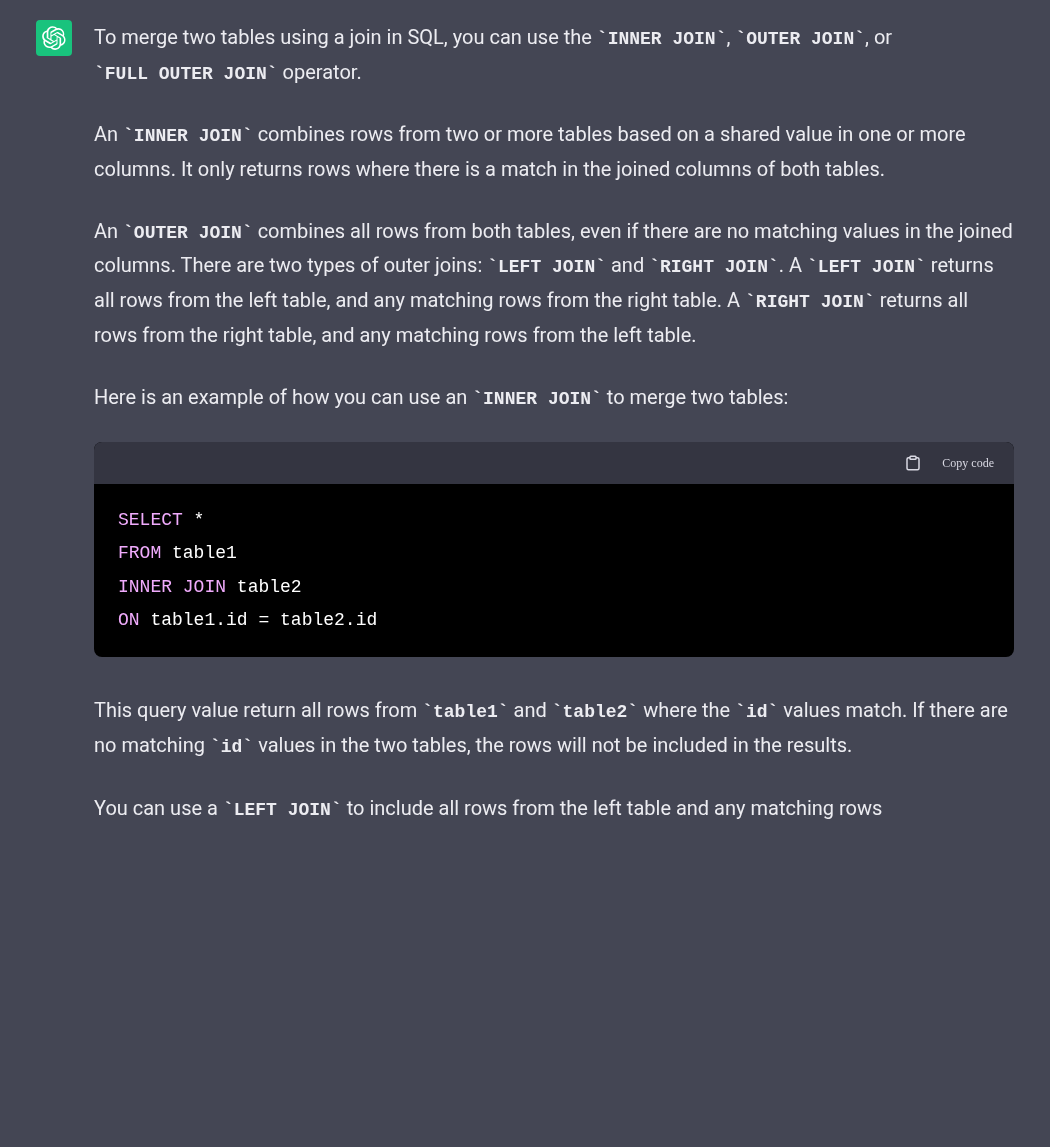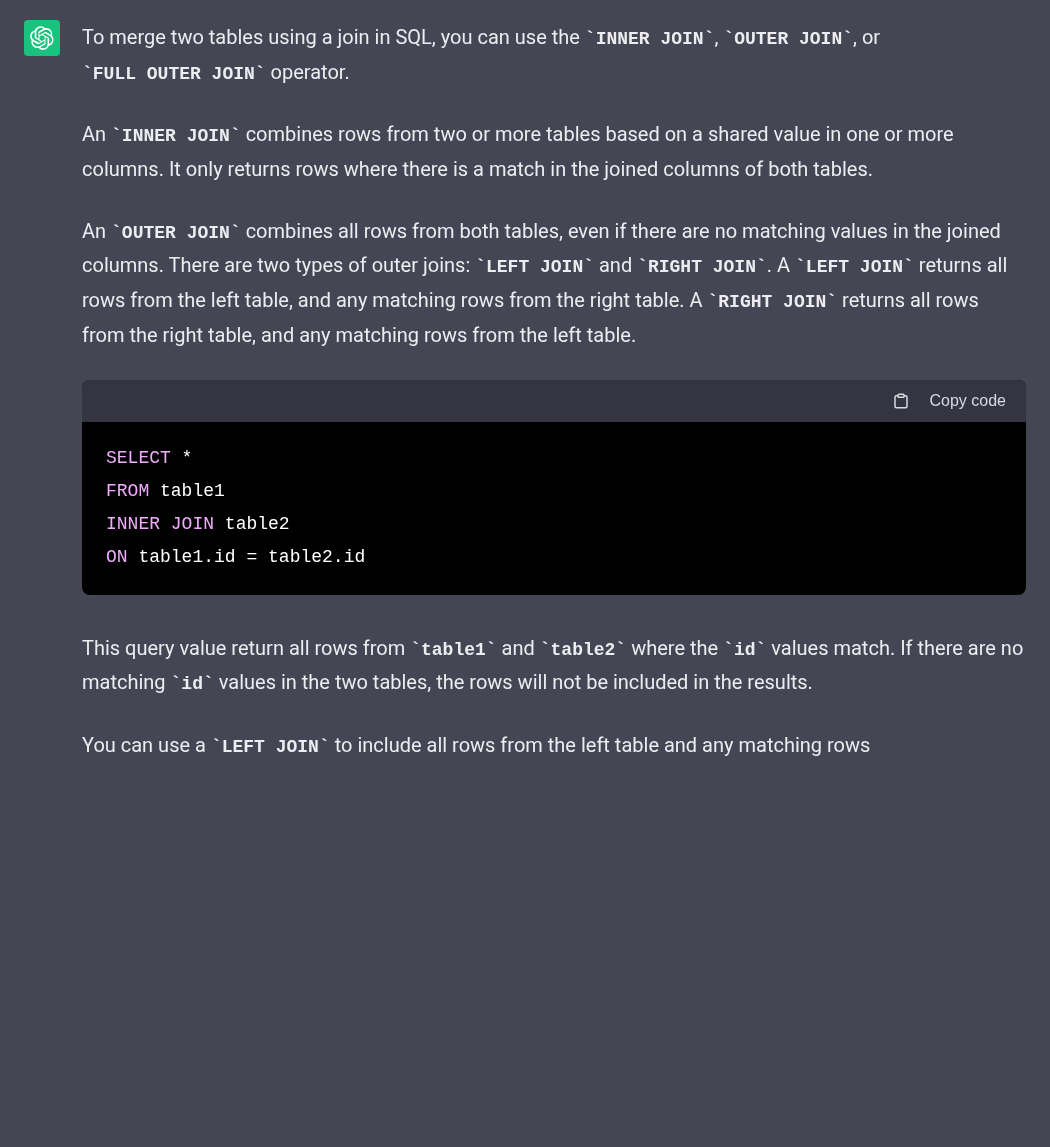--- a/index.html
+++ b/index.html
@@ -10,21 +10,21 @@
     body {
       background-color: #444654;
       font-family: -apple-system, BlinkMacSystemFont, "Segoe UI", Roboto, Helvetica, Arial, sans-serif;
       color: #d1d5db;
       width: 1050px;
       height: 1147px;
       overflow: hidden;
     }
     .message-container {
       display: flex;
-      padding: 20px 24px;
+      padding: 20px 36px;
       gap: 22px;
     }
     .avatar {
       width: 36px;
       height: 36px;
       background-color: #19c37d;
       border-radius: 4px;
       flex-shrink: 0;
       display: flex;
       align-items: center;
@@ -67,25 +67,25 @@
       padding: 12px 20px;
       display: flex;
       justify-content: flex-end;
       align-items: center;
     }
     .copy-button {
       display: flex;
       align-items: center;
       gap: 20px;
       color: #d9d9e3;
-      font-size: 16px;
+      font-size: 12px;
       cursor: pointer;
       background: none;
       border: none;
-      font-family: Liberation Sans, sans-serif;
+      font-family: Liberation Serif, serif;
     }
     .copy-icon {
       width: 18px;
       height: 18px;
     }
     .code-content {
       padding: 20px 24px;
       font-family: "SFMono-Regular", Consolas, "Liberation Mono", Menlo, monospace;
       font-size: 18px;
       line-height: 1.85;
@@ -112,20 +112,23 @@
 
     <p>
       <span>An </span><span class="inline-code">`INNER JOIN`</span><span> combines rows from two or more tables based on a shared value in one or more columns. It only returns rows where there is a match in the joined columns of both tables.</span>
     </p>
 
     <p>
       <span>An </span><span class="inline-code">`OUTER JOIN`</span><span> combines all rows from both tables, even if there are no matching values in the joined columns. There are two types of outer joins: </span><span class="inline-code">`LEFT JOIN`</span><span> and </span><span class="inline-code">`RIGHT JOIN`</span><span>. A </span><span class="inline-code">`LEFT JOIN`</span><span> returns all rows from the left table, and any matching rows from the right table. A </span><span class="inline-code">`RIGHT JOIN`</span><span> returns all rows from the right table, and any matching rows from the left table.</span>
     </p>
 
 
+    <p>
+      <span>Here is an example of how you can use an </span><span class="inline-code">`INNER JOIN`</span><span> to merge two tables:</span>
+    </p>
 
     <div class="code-block">
       <div class="code-header">
         <button class="copy-button">
           <svg class="copy-icon" viewBox="0 0 24 24" fill="none" stroke="currentColor" stroke-width="2">
             <rect x="8" y="3" width="8" height="4" rx="1"></rect>
             <path d="M16 5h2a2 2 0 0 1 2 2v12a2 2 0 0 1-2 2H6a2 2 0 0 1-2-2V7a2 2 0 0 1 2-2h2"></path>
           </svg>
           <span>Copy code</span>
         </button>

